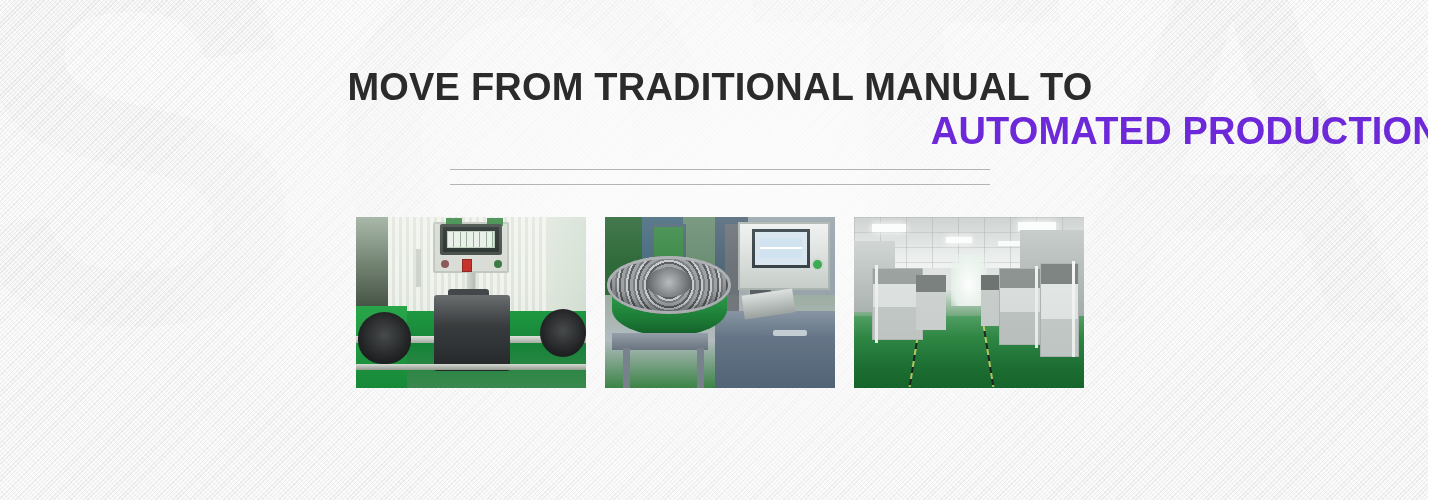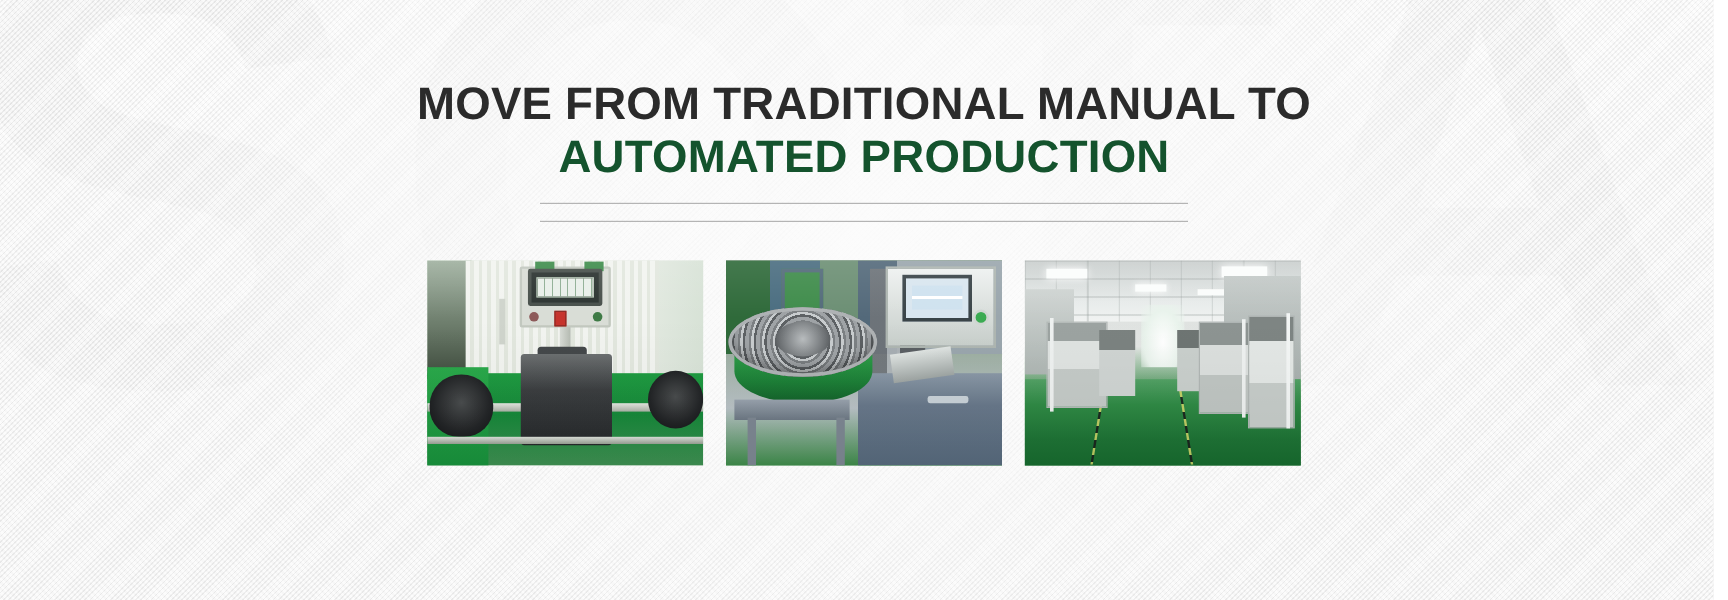--- a/index.html
+++ b/index.html
@@ -92,24 +92,25 @@
     font-weight:700;
     letter-spacing:.2px;
     color:#2b2b2b;
     line-height:1.08;
     text-transform:uppercase;
   }
   .headline-2 {
     font-size:38px;
     font-weight:700;
     letter-spacing:.2px;
-    color:#14532d;
+    color:#6d28d9;
     line-height:1.15;
     text-transform:uppercase;
     margin-top:2px;
+    text-align:right;
   }
 
   .rule {
     width:540px;
     height:1px;
     background:#b4b4b4;
     margin:15px auto 0;
   }
   .rule.lower { margin-top:14px; }
 

